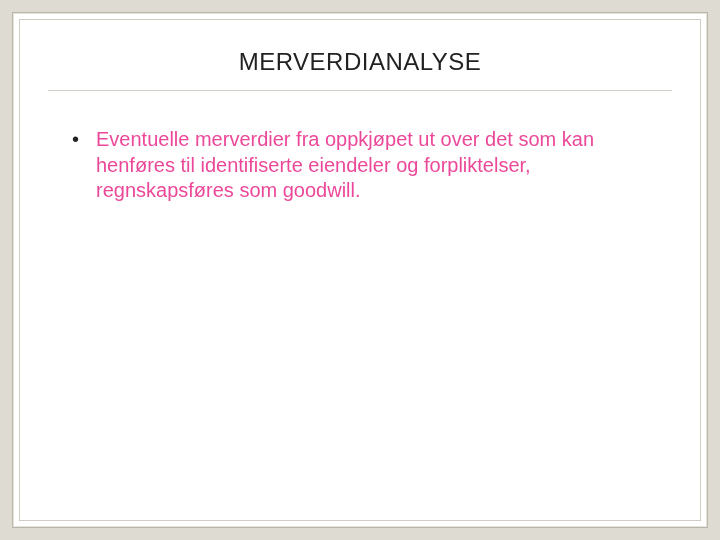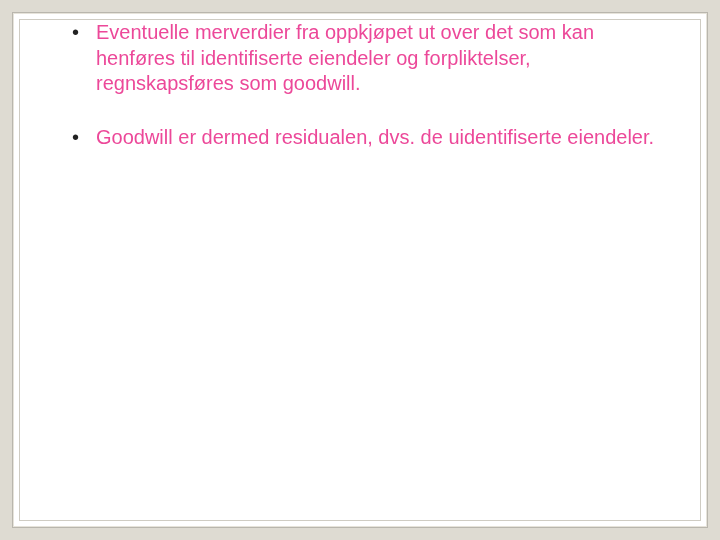--- a/index.html
+++ b/index.html
@@ -58,18 +58,20 @@
     top: 0;
     font-size: 20px;
     color: #222;
   }
 </style>
 </head>
 <body>
 
 <div class="outer-frame">
   <div class="inner-frame">
+    <div class="title-block">
+      <h1>MERVERDIANALYSE</h1>
+    </div>
     <ul class="bullets">
       <li>Eventuelle merverdier fra oppkjøpet ut over det som kan henføres til identifiserte eiendeler og forpliktelser, regnskapsføres som goodwill.</li>
-      <li>Goodwill er dermed residualen, dvs. de uidentifiserte eiendeler.</li>
     </ul>
   </div>
 </div>
 
 </body></html>

